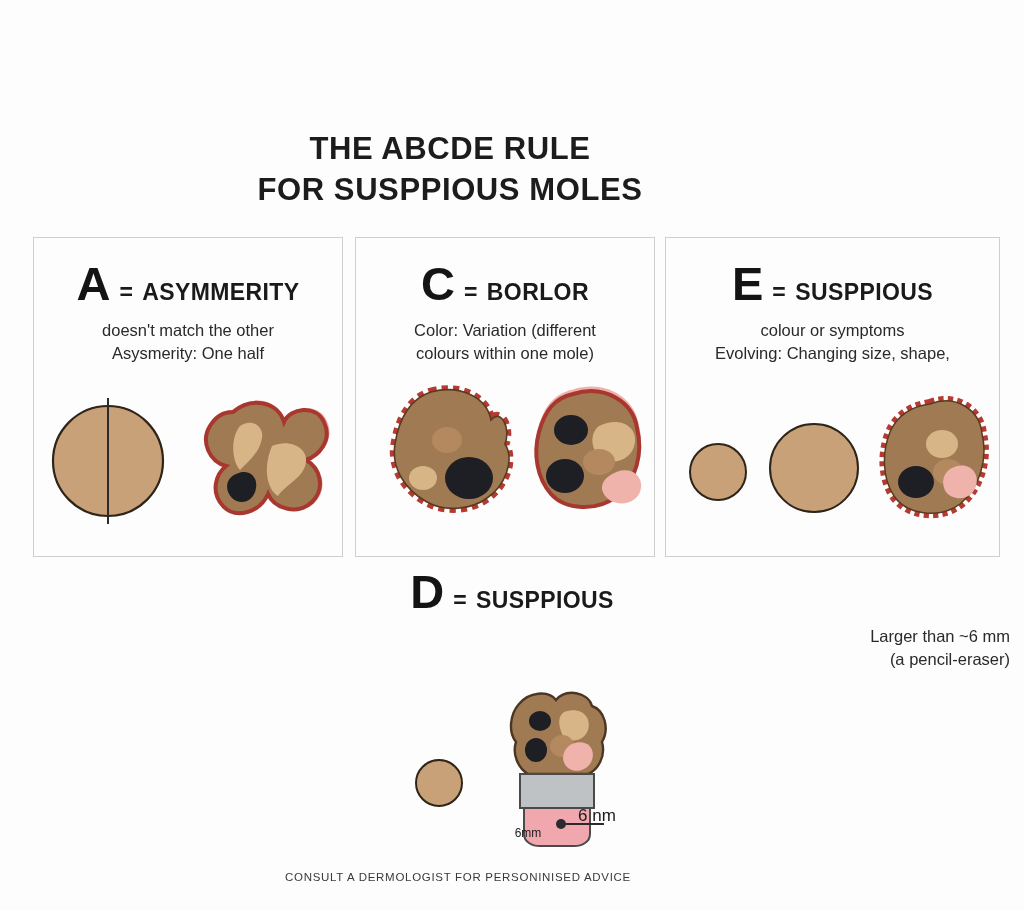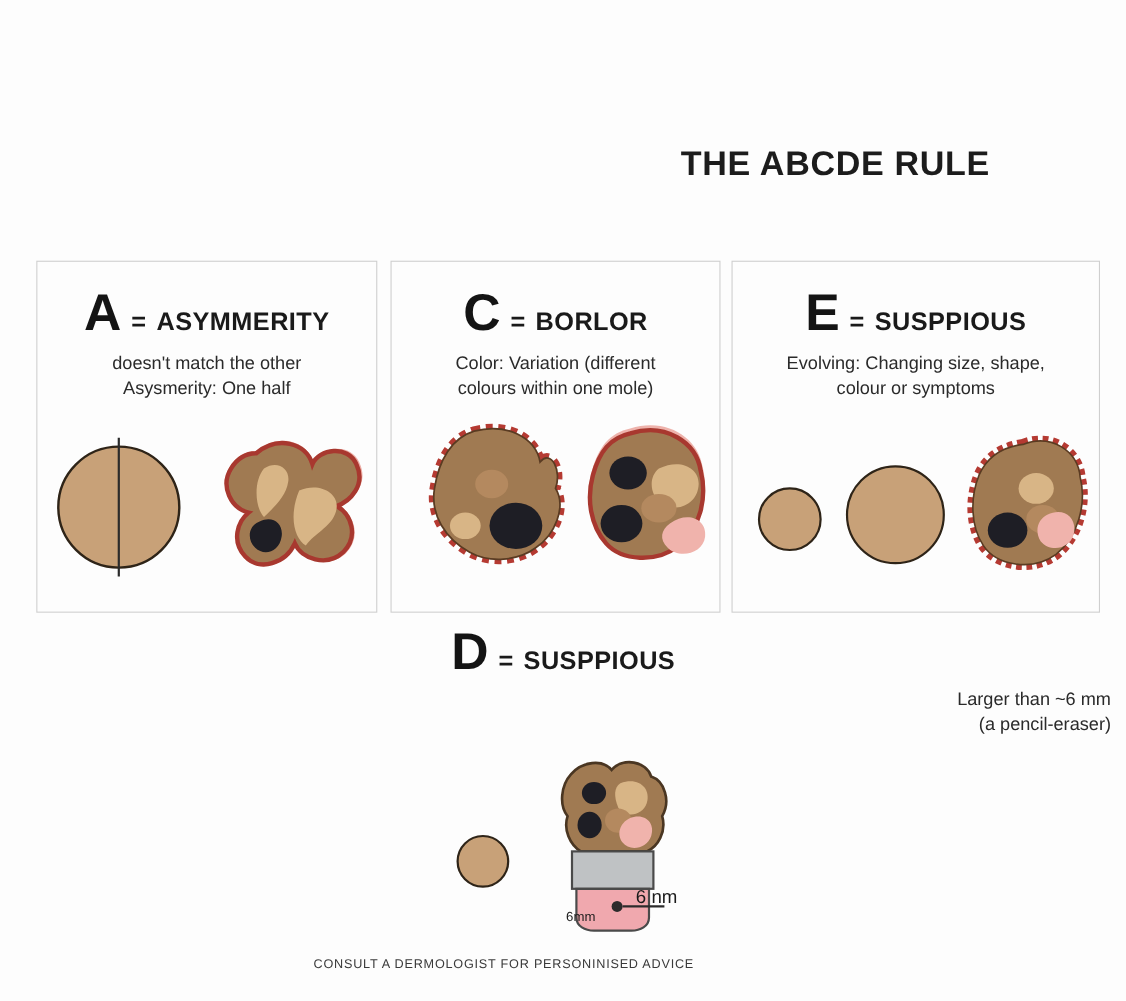--- a/index.html
+++ b/index.html
@@ -15,21 +15,21 @@
     position: relative;
     overflow: hidden;
   }
 
   
   .title-block {
     position: absolute;
     left: 0;
     top: 128px;
     width: 900px;
-    text-align: right;
+    text-align: center;
   }
   .title-line {
     font-size: 31px;
     font-weight: bold;
     letter-spacing: 0.6px;
     line-height: 41px;
     color: #1c1c1c;
   }
 
   
@@ -112,20 +112,21 @@
     color: #3a3a3a;
   }
 
   svg { display: block; }
 </style>
 </head>
 <body>
 
 <div class="title-block">
   <div class="title-line">THE ABCDE RULE</div>
+  <div class="title-line">FOR SUSPPIOUS MOLES</div>
 </div>
 
 <div class="panel" id="panel-a">
   <div class="letter-row">
     <span class="big-letter">A</span>
     <span class="letter-term">=</span>
     <span class="letter-term">ASYMMERITY</span>
   </div>
   <div class="desc">
     <div>doesn't match the other</div>
@@ -201,22 +202,22 @@
   </div>
 </div>
 
 <div class="panel" id="panel-e">
   <div class="letter-row">
     <span class="big-letter">E</span>
     <span class="letter-term">=</span>
     <span class="letter-term">SUSPPIOUS</span>
   </div>
   <div class="desc">
+    <div>colour or symptoms</div>
     <div>Evolving: Changing size, shape,</div>
-    <div>colour or symptoms</div>
   </div>
   <div class="figure-row" style="top:146px; height:150px;">
     <svg width="322" height="150" viewBox="0 0 322 150">
       <circle cx="46" cy="88" r="28" fill="#c8a178" stroke="#2e2418" stroke-width="2"></circle>
       <circle cx="142" cy="84" r="44" fill="#c8a178" stroke="#2e2418" stroke-width="2"></circle>
       <g>
         <path d="M258 20 C284 10 308 26 310 50 C316 74 308 104 288 120
                  C266 136 234 130 222 112 C210 94 210 68 218 48
                  C226 30 242 22 258 20 Z" fill="#a07a52" stroke="#b53a32" stroke-width="10" stroke-linejoin="round" stroke-dasharray="5 4"></path>
         <path d="M258 20 C284 10 308 26 310 50 C316 74 308 104 288 120

